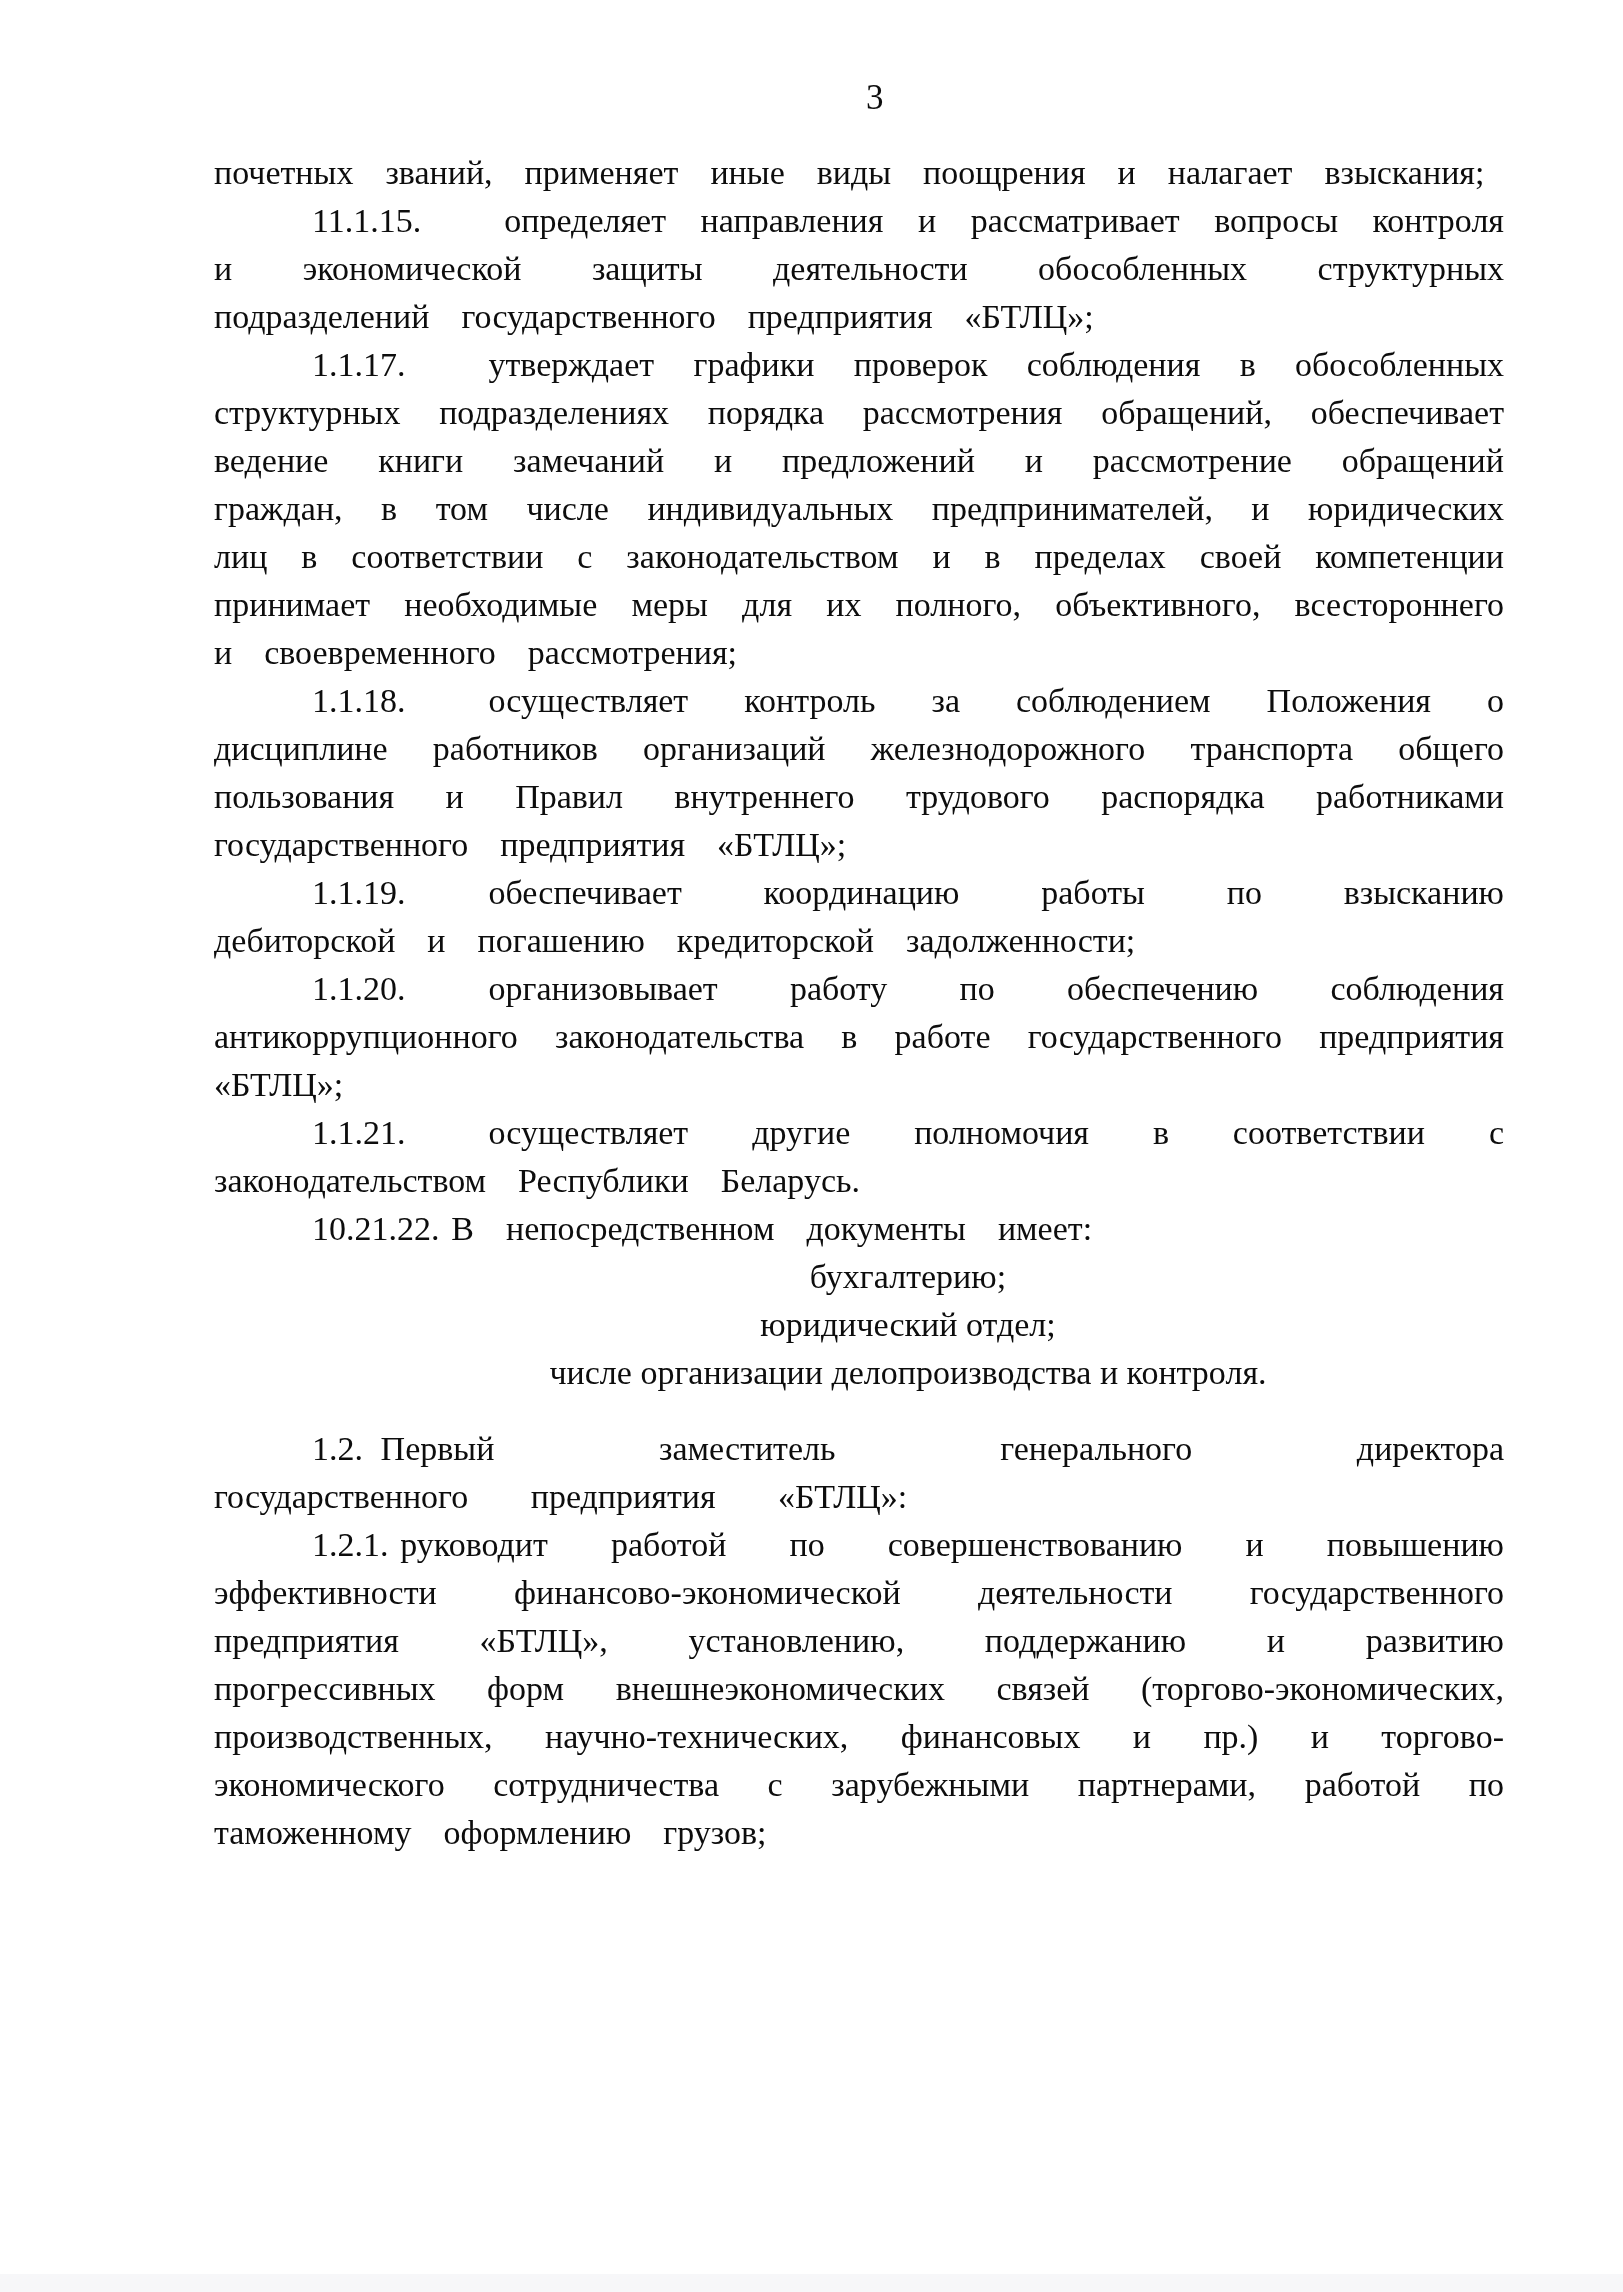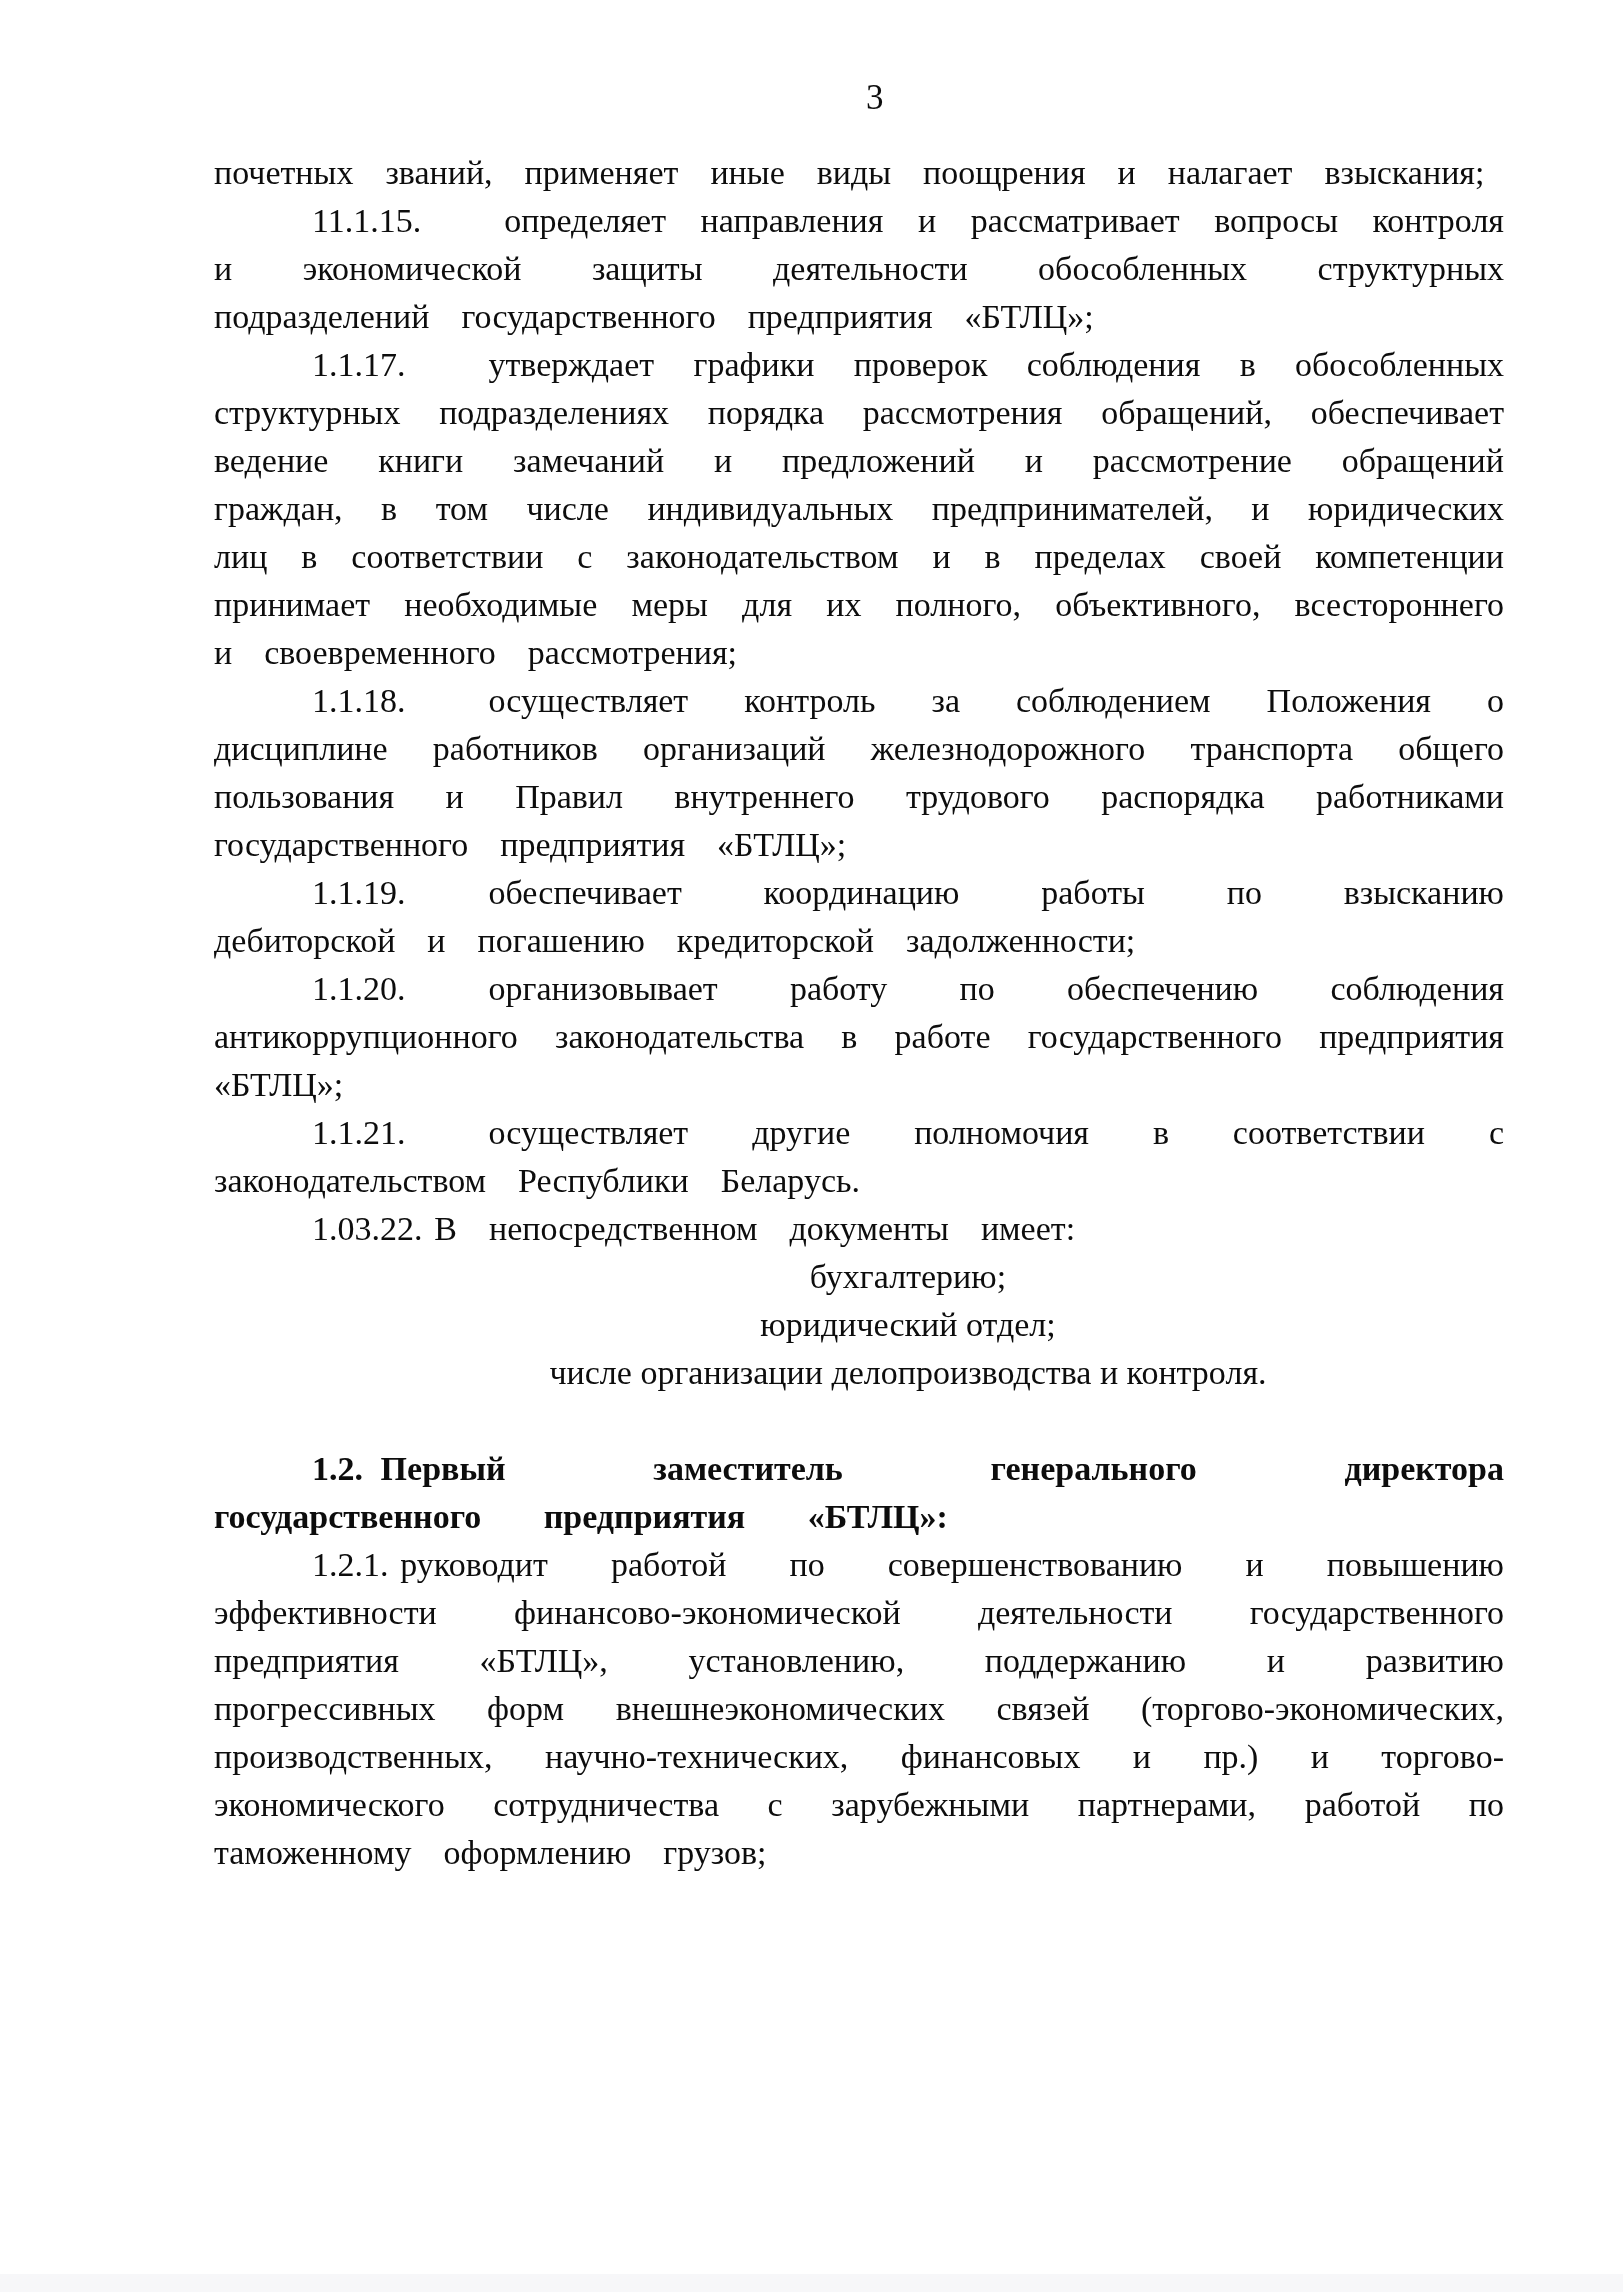--- a/index.html
+++ b/index.html
@@ -49,23 +49,23 @@
   }
   .num-gap-small {
     display: inline-block;
     width: 11.8px;
   }
   p.list-line {
     text-align: center;
     word-spacing: normal;
   }
   p.heading {
-    font-weight: bold;
+    font-weight: normal;
     word-spacing: 54px;
-    margin-top: 48px;
+    margin-top: 28px;
   }
   p.heading .num-after {
     display: inline-block;
     width: 17.6px;
   }
   .bottom-strip {
     position: absolute;
     left: 0;
     bottom: 0;
     width: 100%;
@@ -90,21 +90,21 @@
     <p class="para justified"><span class="num">1.1.17.</span><span class="num-gap"></span><span>утверждает графики проверок соблюдения в обособленных структурных подразделениях порядка рассмотрения обращений, обеспечивает ведение книги замечаний и предложений и рассмотрение обращений граждан, в том числе индивидуальных предпринимателей, и юридических лиц в соответствии с законодательством и в пределах своей компетенции принимает необходимые меры для их полного, объективного, всестороннего и своевременного рассмотрения;</span></p>
 
     <p class="para justified"><span class="num">1.1.18.</span><span class="num-gap"></span><span>осуществляет контроль за соблюдением Положения о дисциплине работников организаций железнодорожного транспорта общего пользования и Правил внутреннего трудового распорядка работниками государственного предприятия «БТЛЦ»;</span></p>
 
     <p class="para justified"><span class="num">1.1.19.</span><span class="num-gap"></span><span>обеспечивает координацию работы по взысканию дебиторской и погашению кредиторской задолженности;</span></p>
 
     <p class="para justified"><span class="num">1.1.20.</span><span class="num-gap"></span><span>организовывает работу по обеспечению соблюдения антикоррупционного законодательства в работе государственного предприятия «БТЛЦ»;</span></p>
 
     <p class="para justified"><span class="num">1.1.21.</span><span class="num-gap"></span><span>осуществляет другие полномочия в соответствии с законодательством Республики Беларусь.</span></p>
 
-    <p class="para justified"><span class="num">1.03.22.</span><span class="num-gap-small"></span><span>В непосредственном документы имеет:</span></p>
+    <p class="para justified"><span class="num">10.21.22.</span><span class="num-gap-small"></span><span>В непосредственном документы имеет:</span></p>
 
     <p class="para list-line"><span>бухгалтерию;</span></p>
 
     <p class="para list-line"><span>юридический отдел;</span></p>
 
     <p class="para list-line"><span>числе организации делопроизводства и контроля.</span></p>
 
     <p class="para justified heading"><span class="num">1.2.</span><span class="num-after"></span><span>Первый заместитель генерального директора государственного предприятия «БТЛЦ»:</span></p>
 
     <p class="para justified"><span class="num">1.2.1.</span><span class="num-gap-small"></span><span>руководит работой по совершенствованию и повышению эффективности финансово-экономической деятельности государственного предприятия «БТЛЦ», установлению, поддержанию и развитию прогрессивных форм внешнеэкономических связей (торгово-экономических, производственных, научно-технических, финансовых и пр.) и торгово-экономического сотрудничества с зарубежными партнерами, работой по таможенному оформлению грузов;</span></p>

